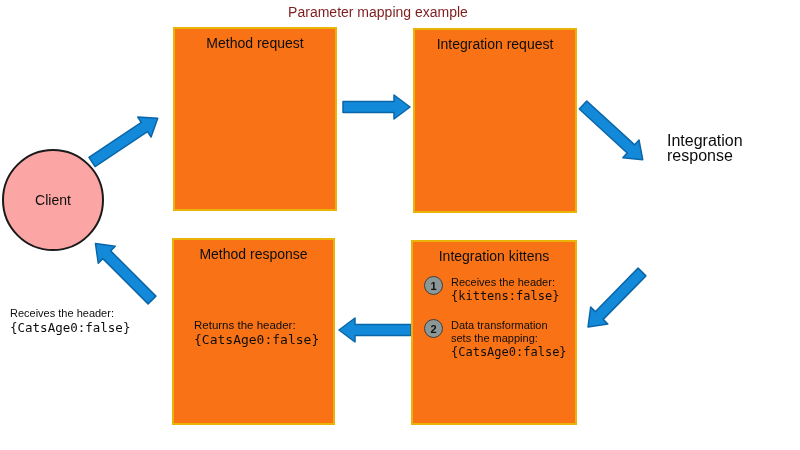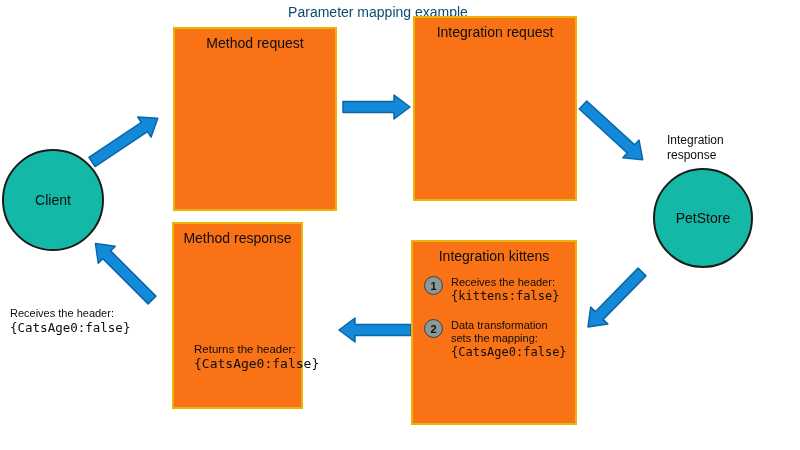--- a/index.html
+++ b/index.html
@@ -2,35 +2,35 @@
 <html style="--background: #ffffff; --arrow-fill: #1389d9; --arrow-stroke: #0a66a8; --badge-fill: #8c9798; --badge-stroke: #3a4143;"><head>
 <meta charset="utf-8">
 <style>
   html,body{margin:0;padding:0;background:#fff;}
   .canvas{
     position:relative;width:800px;height:450px;background:var(--background,#fff);
     font-family:"Liberation Sans",sans-serif;color:#111;overflow:hidden;
   }
   .title{
     position:absolute;top:4px;left:0;width:756px;text-align:center;
-    font-size:14px;font-weight:500;color:#0c4a6e;
+    font-size:14px;font-weight:500;color:#7f1d1d;
   }
   .box{
     position:absolute;background:#f97316;border:2px solid #eab308;box-sizing:border-box;
   }
   .box-title{
     margin-top:6px;text-align:center;font-size:14px;font-weight:500;color:#0d0d0d;
   }
   .circle{
-    position:absolute;border:2px solid #1a1a1a;border-radius:50%;background:#14b8a6;
+    position:absolute;border:2px solid #1a1a1a;border-radius:50%;background:#fca5a5;
     display:flex;align-items:center;justify-content:center;box-sizing:border-box;
     font-size:14px;font-weight:500;color:#0d0d0d;
   }
   .caption{
-    position:absolute;font-size:12px;font-weight:500;line-height:15px;color:#0d0d0d;
+    position:absolute;font-size:16px;font-weight:500;line-height:15px;color:#0d0d0d;
   }
   .note{
     position:absolute;font-size:11px;line-height:14px;color:#0d0d0d;
   }
   .code{
     font-family:"DejaVu Sans Mono",monospace;font-size:12.5px;line-height:15px;color:#0d0d0d;
   }
   .step{
     position:absolute;display:flex;align-items:flex-start;
   }
@@ -38,21 +38,21 @@
     width:19px;height:19px;border-radius:50%;flex:0 0 19px;
     background:var(--badge-fill,#8c9798);border:1.5px solid var(--badge-stroke,#3a4143);
     box-sizing:border-box;display:flex;align-items:center;justify-content:center;
     font-size:11px;font-weight:bold;color:#111;
   }
   .step-text{
     margin-left:8px;font-size:11px;line-height:13px;color:#0d0d0d;
   }
   .step-text .code{font-size:12px;line-height:15px;margin-top:12px;}
   .body-text{
-    position:absolute;font-size:11.5px;line-height:14px;color:#0d0d0d;margin-top:40px;
+    position:absolute;font-size:11.5px;line-height:14px;color:#0d0d0d;
   }
   svg.arrows{position:absolute;left:0;top:0;}
   .arrow{fill:var(--arrow-fill,#1389d9);stroke:var(--arrow-stroke,#0a66a8);stroke-width:1.5;stroke-linejoin:round;}
 </style>
 </head>
 <body>
 
 <div class="canvas">
 
   <div class="title">Parameter mapping example</div>
@@ -72,34 +72,31 @@
 
   <div class="note" style="left:10px;top:306px;">
     <span>Receives the header:</span><br>
     <span class="code">{CatsAge0:false}</span>
   </div>
 
   <div class="box" style="left:173px;top:27px;width:164px;height:184px;">
     <div class="box-title">Method request</div>
   </div>
 
-  <div class="box" style="left:413px;top:16px;width:164px;height:185px;">
+  <div class="box" style="left:413px;top:28px;width:164px;height:185px;">
     <div class="box-title">Integration request</div>
   </div>
 
   <div class="caption" style="left:667px;top:133px;">
     <span>Integration</span><br>
     <span>response</span>
   </div>
 
-  <div class="circle" style="left:653px;top:168px;width:100px;height:100px;">
-    <span>PetStore</span>
-  </div>
 
-  <div class="box" style="left:172px;top:222px;width:131px;height:187px;">
+  <div class="box" style="left:172px;top:238px;width:163px;height:187px;">
     <div class="box-title">Method response</div>
     <div class="body-text" style="left:20px;top:78px;">
       <span>Returns the header:</span><br>
       <span class="code" style="font-size:13px;">{CatsAge0:false}</span>
     </div>
   </div>
 
   <div class="box" style="left:411px;top:240px;width:166px;height:185px;">
     <div class="box-title">Integration kittens</div>
 

